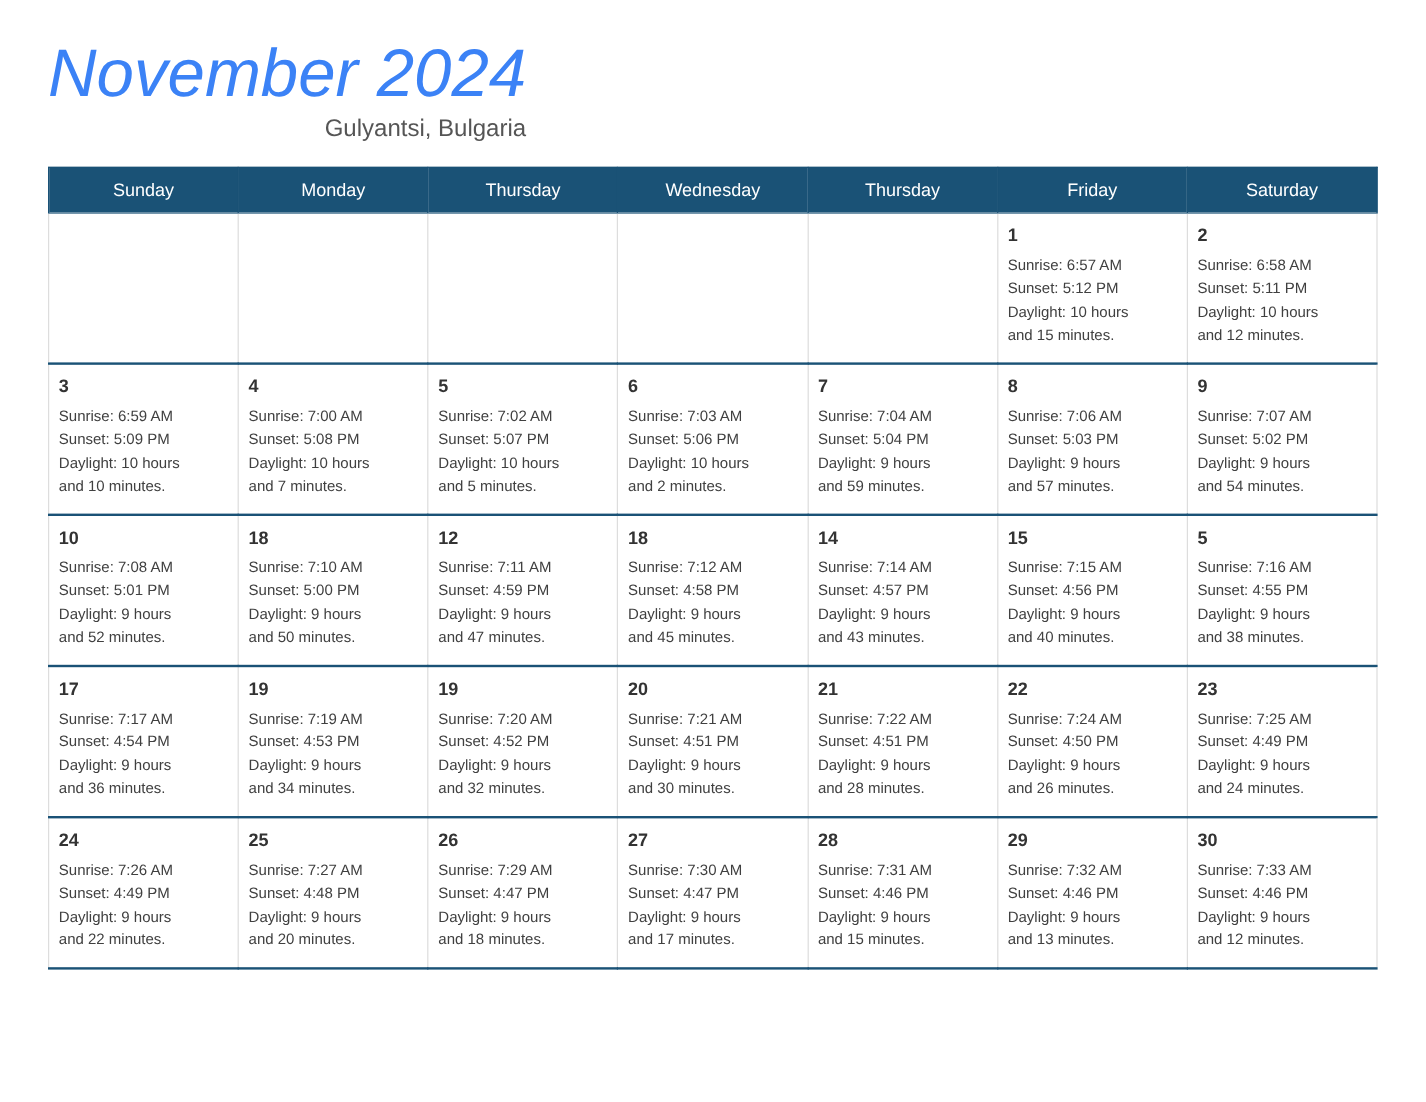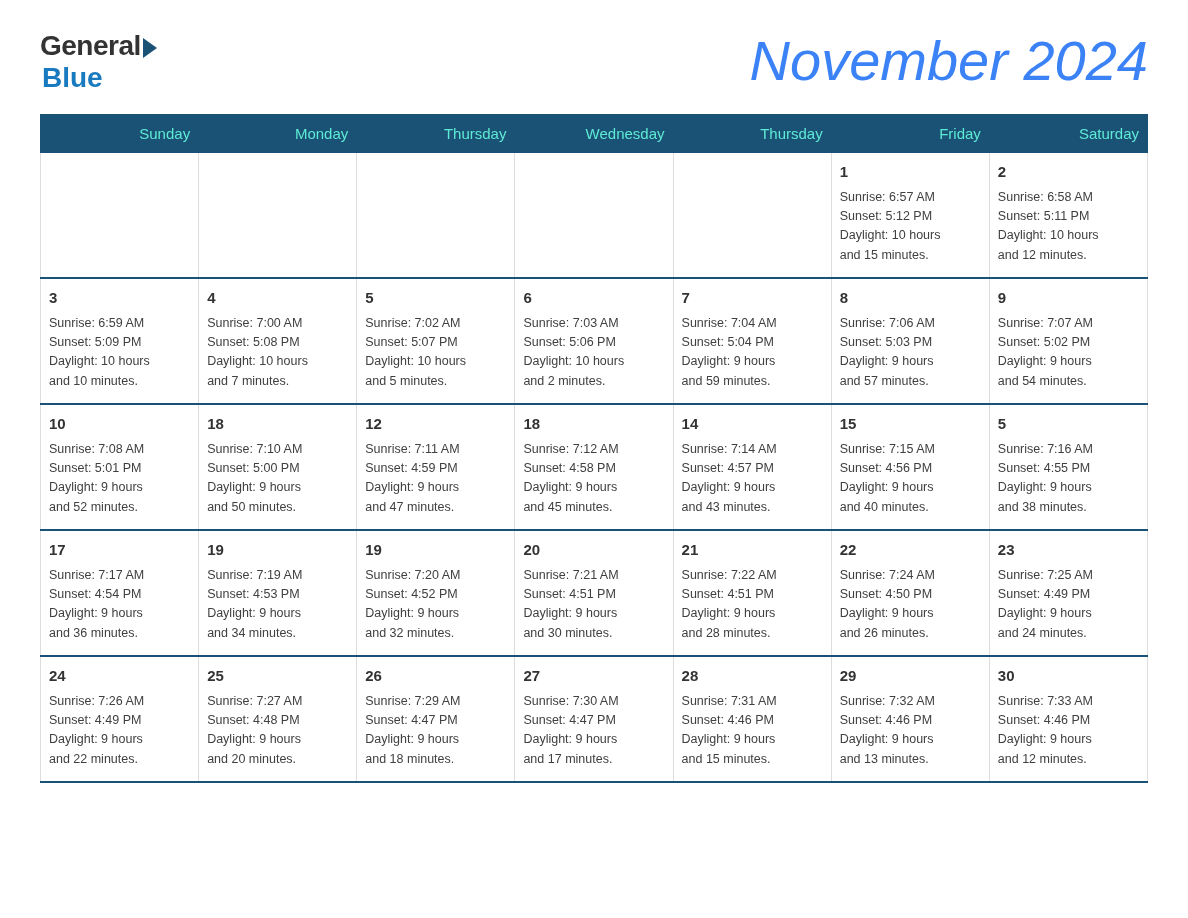--- a/index.html
+++ b/index.html
@@ -59,25 +59,25 @@
       color: #555;
       margin-top: 4px;
     }
     .calendar-table {
       width: 100%;
       border-collapse: collapse;
       table-layout: fixed;
     }
     .calendar-table thead tr th {
       background-color: #1a5276;
-      color: #5eead4;
+      color: #ffffff;
       padding: 10px 8px;
       font-size: 15px;
       font-weight: normal;
-      text-align: right;
+      text-align: center;
       border: 1px solid #1a5276;
     }
     .calendar-table tbody tr {
       border-bottom: 2px solid #1a5276;
     }
     .calendar-table tbody tr td {
       vertical-align: top;
       padding: 8px 8px 12px 8px;
       border-right: 1px solid #ddd;
       border-left: 1px solid #ddd;
@@ -102,29 +102,23 @@
       line-height: 1.55;
     }
     .empty-cell {
       background: #f9f9f9;
     }
   </style>
 </head>
 <body>
 
 <div class="header">
-  <div class="logo">
-    <div class="logo-top">
-      <span class="logo-text-general">General</span>
-      <div class="logo-arrow"></div>
-    </div>
-    <span class="logo-text-blue" style="margin-left:2px;">Blue</span>
-  </div>
   <div class="title-section">
     <div class="month-title">November 2024</div>
+    <div class="location">Gulyantsi, Bulgaria</div>
   </div>
 </div>
 
 <table class="calendar-table">
   <thead>
     <tr>
     <th>Sunday</th>
         <th>Monday</th>
         <th>Thursday</th>
         <th>Wednesday</th>

